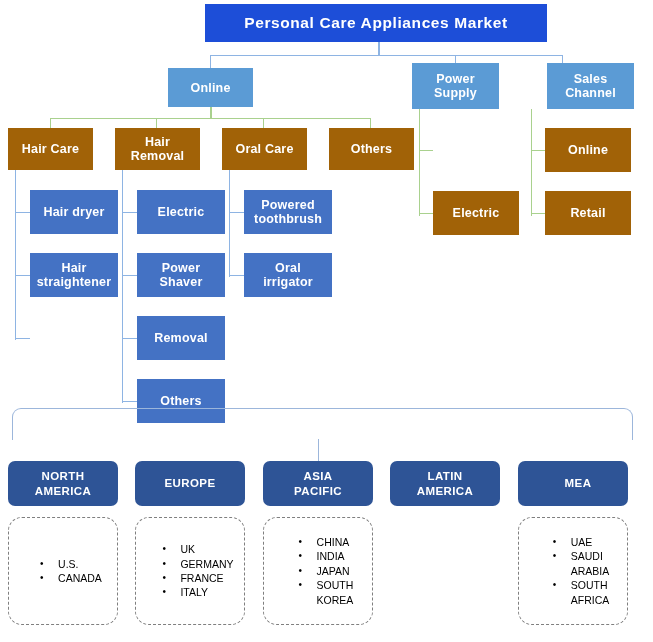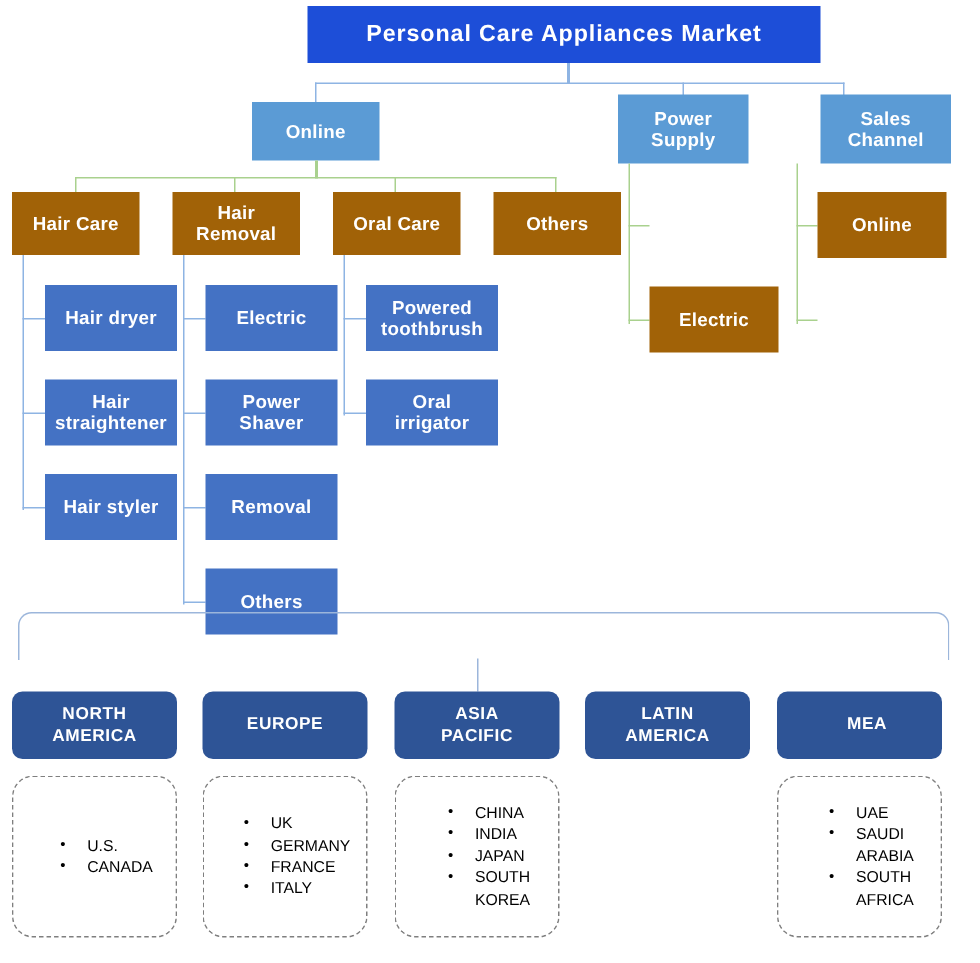--- a/index.html
+++ b/index.html
@@ -150,23 +150,20 @@
   <div class="ln ln-h blue-line" style="left:15px; top:275px; width:15px;"></div>
   <div class="ln ln-h blue-line" style="left:15px; top:338px; width:15px;"></div>
 
   <div class="node node-blue" style="left:30px; top:190px; width:88px; height:44px; white-space:pre-line;">
     <span>Hair dryer</span>
   </div>
   <div class="node node-blue" style="left:30px; top:253px; width:88px; height:44px; white-space:pre-line;">
     <span>Hair
 straightener</span>
   </div>
-  <div class="node node-blue" style="left:30px; top:316px; width:88px; height:44px; white-space:pre-line;">
-    <span>Hair styler</span>
-  </div>
 
   <div class="ln ln-v blue-line" style="left:122px; top:170px; height:233px;"></div>
   <div class="ln ln-h blue-line" style="left:122px; top:212px; width:15px;"></div>
   <div class="ln ln-h blue-line" style="left:122px; top:275px; width:15px;"></div>
   <div class="ln ln-h blue-line" style="left:122px; top:338px; width:15px;"></div>
   <div class="ln ln-h blue-line" style="left:122px; top:401px; width:15px;"></div>
 
   <div class="node node-blue" style="left:137px; top:190px; width:88px; height:44px; white-space:pre-line;">
     <span>Electric</span>
   </div>
@@ -202,20 +199,23 @@
     <span>Electric</span>
   </div>
 
   <div class="ln ln-v green-line" style="left:531px; top:109px; height:107px;"></div>
   <div class="ln ln-h green-line" style="left:531px; top:150px; width:14px;"></div>
   <div class="ln ln-h green-line" style="left:531px; top:213px; width:14px;"></div>
 
   <div class="node node-green" style="left:545px; top:128px; width:86px; height:44px; white-space:pre-line;">
     <span>Online</span>
   </div>
+  <div class="node node-green" style="left:545px; top:191px; width:86px; height:44px; white-space:pre-line;">
+    <span>Retail</span>
+  </div>
 
   <div class="bracket" style="left:12px; top:408px; width:621px; height:32px;"></div>
   <div class="ln ln-v navy-line" style="left:318px; top:439px; height:22px;"></div>
 
   <div class="region-head" style="left:8px; top:461px; width:110px; height:45px; white-space:pre-line;">
     <span>NORTH
 AMERICA</span>
   </div>
   <div class="region-head" style="left:263px; top:461px; width:110px; height:45px; white-space:pre-line;">
     <span>ASIA

